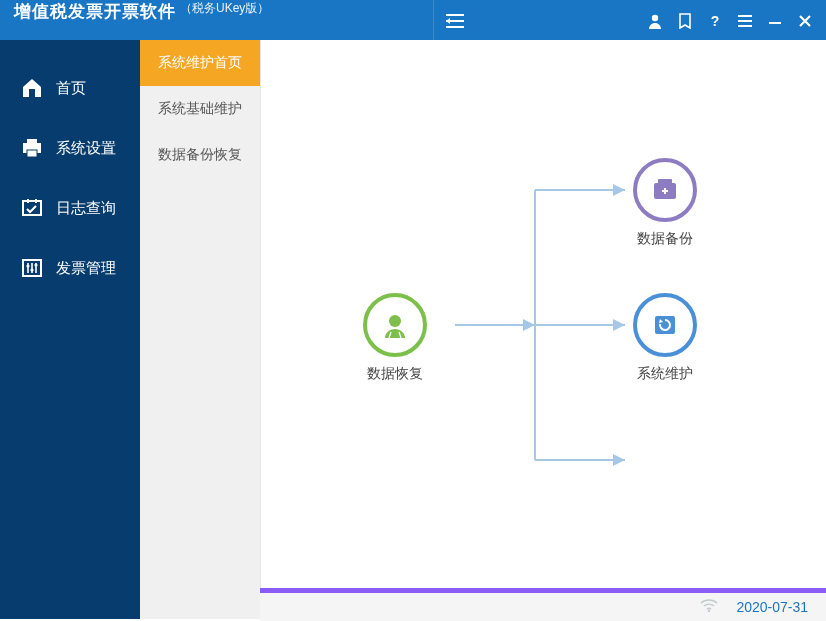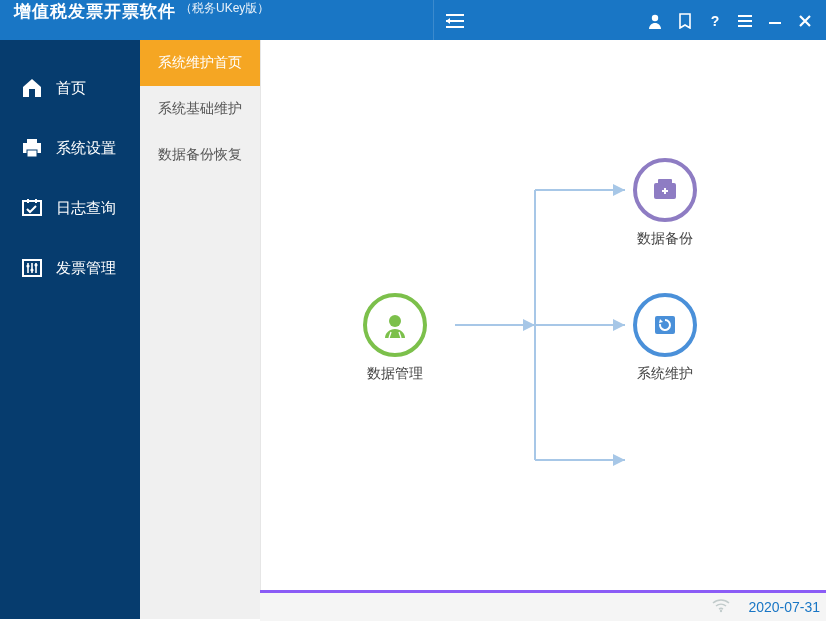--- a/index.html
+++ b/index.html
@@ -21,21 +21,21 @@
   .content{flex:1;background:#fff;position:relative}
   .sep{position:absolute;left:0;top:0;width:1px;height:100%;background:#e6e6e6}
   .node{position:absolute;display:flex;flex-direction:column;align-items:center;width:120px}
   .circle{width:56px;height:56px;border-radius:50%;border:4px solid;display:flex;align-items:center;justify-content:center;cursor:pointer}
   .node-label{margin-top:8px;font-size:14px;color:#444}
   .green{border-color:#7cc04b}
   .purple{border-color:#8e7cc3}
   .blue{border-color:#4a90d9}
   .teal{border-color:#3bb8b8}
   .diagram-svg{position:absolute;left:0;top:0}
-  .statusbar{position:absolute;left:260px;right:0;bottom:0;height:28px;background:#f5f5f5;border-top:3px solid #8b5cf6;display:flex;align-items:center;justify-content:flex-end;padding-right:6px;color:#1976c5;font-size:14px}
+  .statusbar{position:absolute;left:260px;right:0;bottom:0;height:28px;background:#f5f5f5;border-top:5px solid #8b5cf6;display:flex;align-items:center;justify-content:flex-end;padding-right:18px;color:#1976c5;font-size:14px}
   .wifi{margin-right:18px;opacity:.55}
 </style>
 </head>
 <body>
 
 <div class="titlebar">
   <span class="title">增值税发票开票软件</span>
   <span class="subtitle">（税务UKey版）</span>
   <div class="gap"></div>
   <div class="tool collapse">
@@ -151,21 +151,21 @@
     </svg>
 
     <div class="node" style="left:75px;top:253px">
       <div class="circle green">
         <svg width="30" height="30" viewBox="0 0 30 30">
             <circle cx="15" cy="11" r="6" fill="#7cc04b"></circle>
             <path d="M5 28c0-5 4.5-9 10-9s10 4 10 9" fill="#7cc04b"></path>
             <path d="M11 22l-2 6M19 22l2 6" stroke="#fff" stroke-width="1.3"></path>
           </svg>
       </div>
-      <span class="node-label">数据管理</span>
+      <span class="node-label">数据恢复</span>
     </div>
 
     <div class="node" style="left:345px;top:118px">
       <div class="circle purple">
         <svg width="30" height="30" viewBox="0 0 30 30">
             <rect x="4" y="8" width="22" height="16" rx="2" fill="#8e7cc3"></rect>
             <rect x="8" y="4" width="14" height="6" rx="1" fill="#8e7cc3"></rect>
             <path d="M12 16h6M15 13v6" stroke="#fff" stroke-width="2"></path>
           </svg>
       </div>

